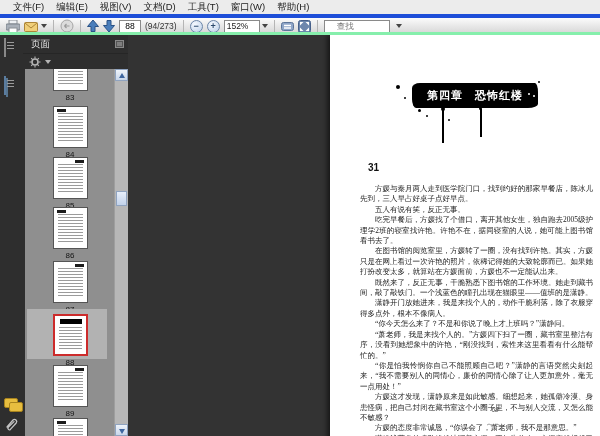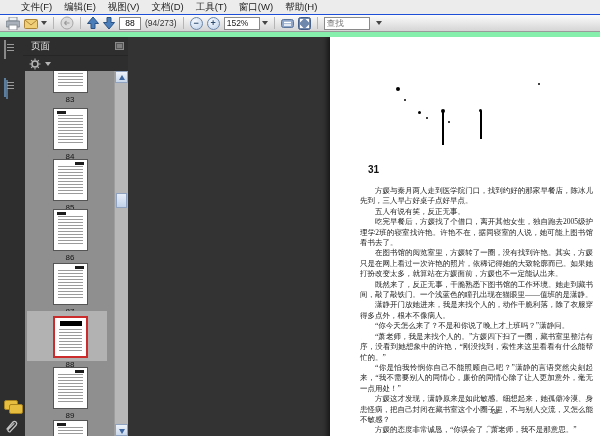--- a/index.html
+++ b/index.html
@@ -1,21 +1,21 @@
 <!DOCTYPE html>
 <html><head>
 <meta charset="utf-8">
 <style>
   html,body{margin:0;padding:0;background:#555;}
   .window{position:relative;width:600px;height:436px;overflow:hidden;background:#333;
           font-family:"Liberation Sans","DejaVu Sans",sans-serif;}
 
   
-  .menubar{height:14px;background:#ececec;border-bottom:1px solid #1d4ed8;
-           display:flex;align-items:center;padding-left:15px;}
+  .menubar{height:14px;background:#ececec;border-bottom:4px solid #1d4ed8;
+           display:flex;align-items:center;padding-left:7px;}
   .menu-item{font-size:9.5px;color:#222;padding:0 6px;line-height:14px;cursor:default;}
 
   
   .toolbar{height:16px;background:linear-gradient(#fbfbfb,#d5d5d5);
            display:flex;align-items:center;gap:4px;padding:0 6px;border-bottom:1px solid #9a9a9a;}
   .tb-sep{width:1px;height:12px;background:#b5b5b5;margin:0 2px;}
   .tb-btn{display:flex;align-items:center;height:30px;}
   .caret{width:0;height:0;border-left:3px solid transparent;border-right:3px solid transparent;
          border-top:4px solid #444;margin-left:2px;}
   .pg-input{width:20px;height:11px;font-size:8.5px;text-align:center;border:1px solid #8a8a8a;
@@ -24,24 +24,24 @@
   .zoom-box{min-width:30px;height:11px;background:#fff;border:1px solid #8a8a8a;
             font-size:8.5px;color:#222;padding:0 2px;display:flex;align-items:center;}
   .circle-btn{width:11px;height:11px;border-radius:50%;
               background:radial-gradient(circle at 35% 30%,#f5f9ff,#bcd0e8);
               border:1px solid #6c86a8;position:relative;}
   .circle-btn::after{position:absolute;left:0;top:-1px;width:100%;text-align:center;
                      font-size:9px;font-weight:bold;color:#2c4a6e;line-height:12px;}
   .circle-btn.minus::after{content:"−";}
   .circle-btn.plus::after{content:"+";}
   .search-input{width:40px;height:11px;font-size:8.5px;border:1px solid #8a8a8a;background:#fff;
-                padding:0 2px;font-family:"Liberation Sans",sans-serif;}
-
-  
-  .content{position:absolute;top:32px;left:0;right:0;bottom:0;background:#0f172a;border-top:5px solid #86efac;}
+                padding:0 12px;font-family:"Liberation Sans",sans-serif;}
+
+  
+  .content{position:absolute;top:32px;left:0;right:0;bottom:0;background:#0f172a;border-top:3px solid #86efac;}
 
   
   .iconstrip{position:absolute;left:0;top:0;bottom:0;width:23px;background:#2e2e2e;border-right:1px solid #242424;}
   .strip-icon{position:absolute;left:4px;}
   .doc-icon{width:12px;height:15px;background:#f2f2f2;border:1px solid #888;position:relative;}
   .doc-icon::after{content:"";position:absolute;left:2px;top:3px;width:7px;height:8px;
                    background:repeating-linear-gradient(to bottom,#9a9a9a 0,#9a9a9a 1px,transparent 1px,transparent 3px);}
   .doc-icon.blue{background:#9fb9d6;border-color:#5b7da0;box-shadow:2px 2px 0 #56748f;}
   .bubble{position:absolute;border-radius:2px;background:#e7bd3f;border:1px solid #a8831d;}
 
@@ -283,20 +283,23 @@
           <span class="varrow up"></span>
           <span class="vthumb"></span>
           <span class="varrow down"></span>
         </div>
       </div>
     </div>
 
     <div class="main">
       <div class="page">
 
+        <div class="banner">
+          <span class="banner-text">第四章　恐怖红楼</span>
+        </div>
         <span class="spl" style="left:66px;top:50px;width:4px;height:4px"></span>
         <span class="spl" style="left:74px;top:62px;width:2px;height:2px"></span>
         <span class="spl" style="left:88px;top:74px;width:3px;height:3px"></span>
         <span class="spl" style="left:96px;top:80px;width:2px;height:2px"></span>
         <span class="spl" style="left:118px;top:84px;width:2px;height:2px"></span>
         <span class="spl" style="left:208px;top:46px;width:2px;height:2px"></span>
         <span class="spl" style="left:111px;top:72px;width:4px;height:4px"></span>
         <span class="spl" style="left:149px;top:72px;width:3px;height:3px"></span>
         <span class="drip" style="left:112px;top:74px;width:2px;height:34px"></span>
         <span class="drip" style="left:150px;top:74px;width:1.5px;height:28px"></span>

